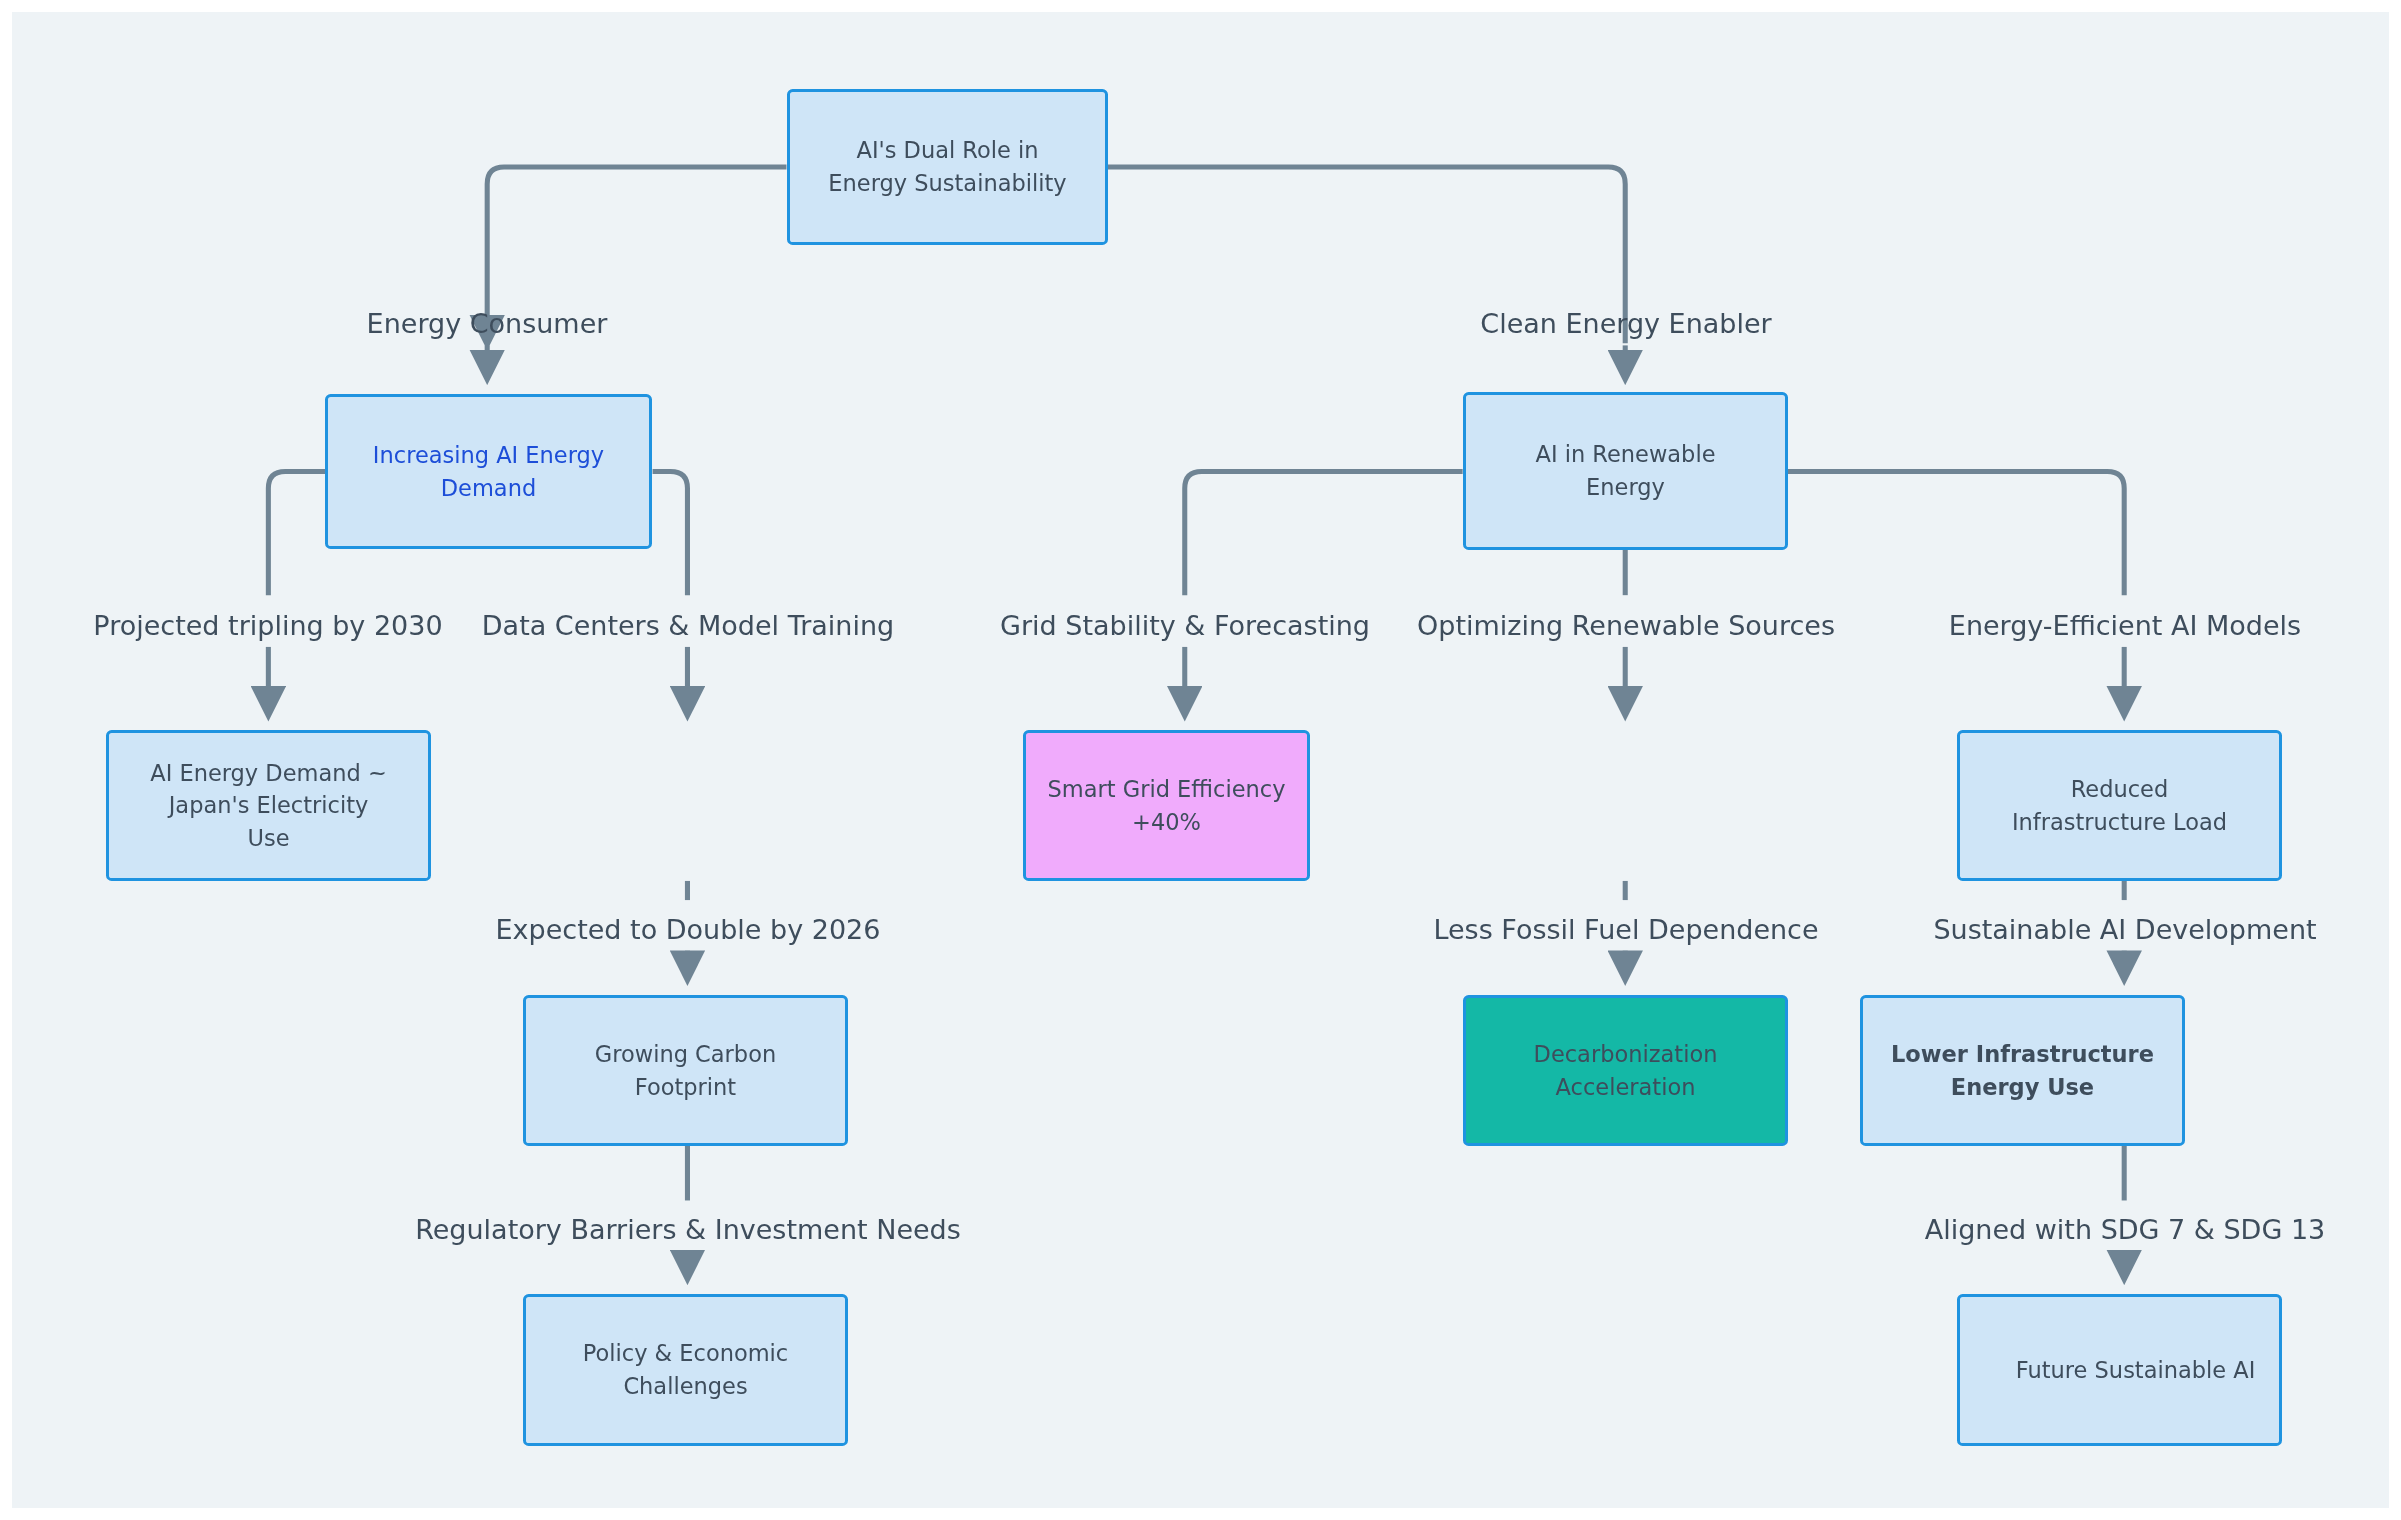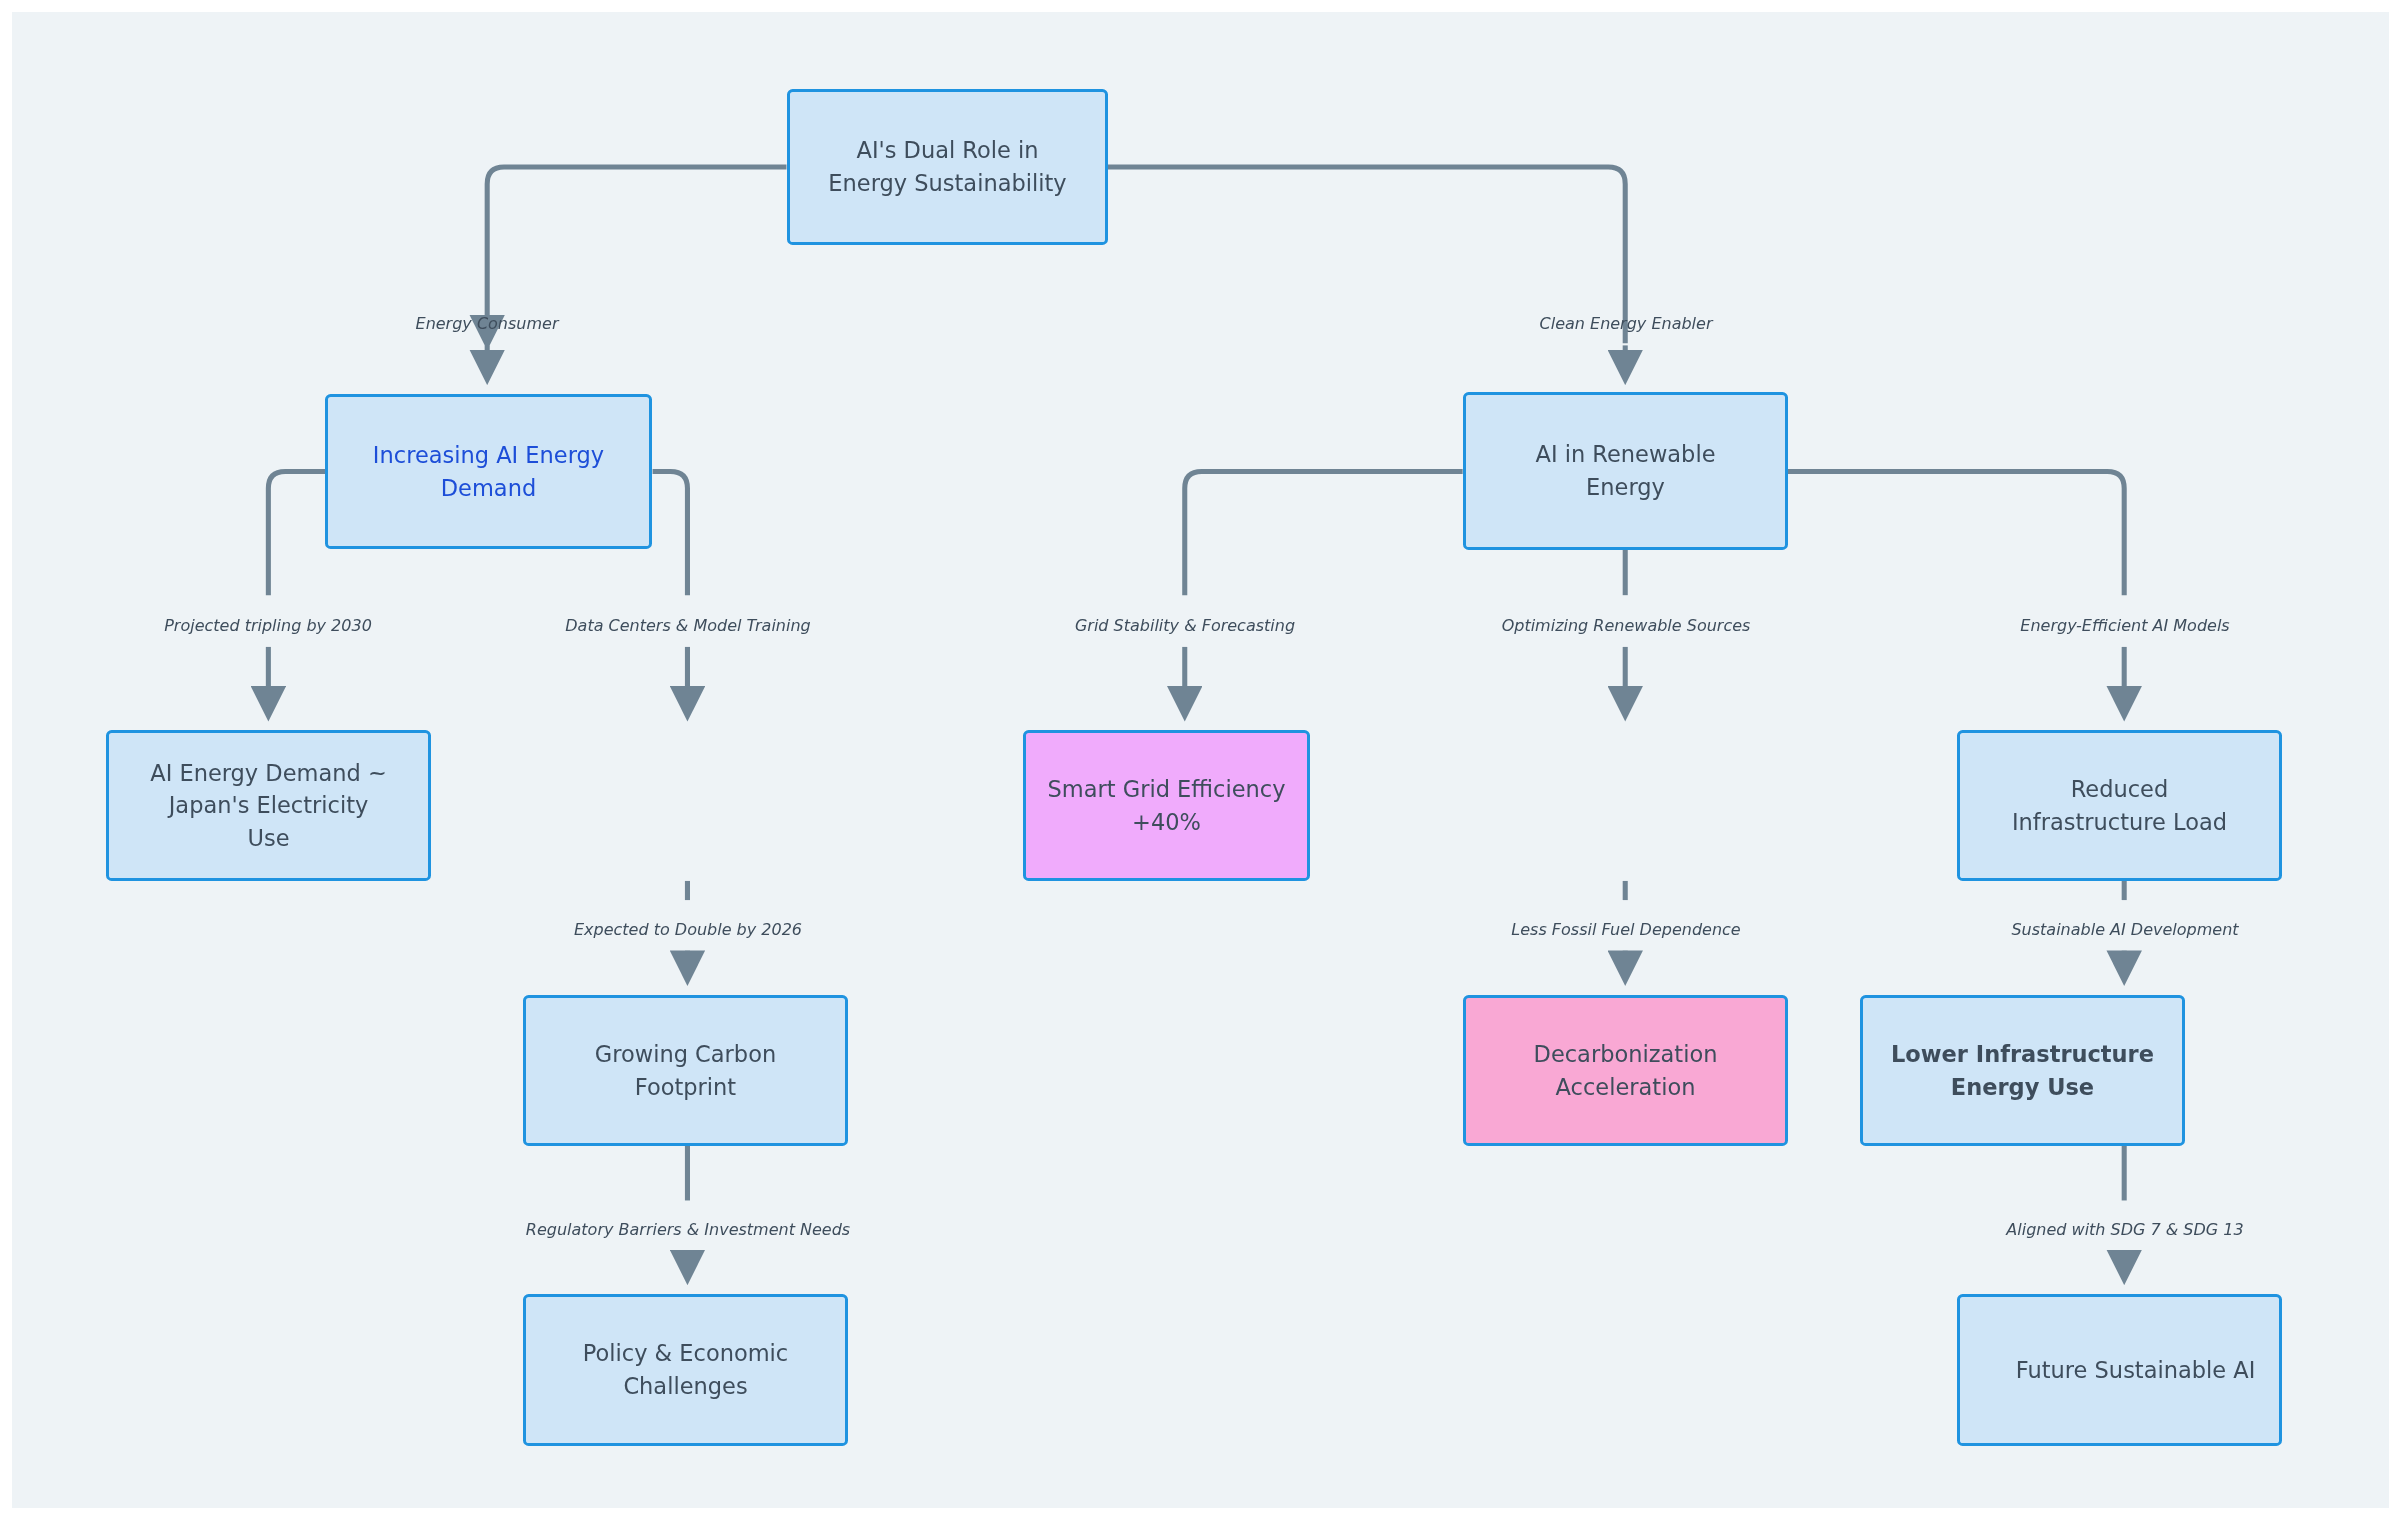--- a/index.html
+++ b/index.html
@@ -44,27 +44,26 @@
     color: #3e4d5c;
     font-size: 22.5px;
     line-height: 1.45;
     font-family: "DejaVu Sans", sans-serif;
     padding: 4.5px 7.9px;
     white-space: pre-line;
   }
   .edge-label {
     position: absolute;
     color: #3e4d5c;
-    font-size: 16px;
+    font-size: 27px;
     line-height: 1.1;
     font-family: "DejaVu Sans", sans-serif;
     white-space: nowrap;
     transform: translate(-50%, -50%);
     text-align: right;
-    font-style: italic;
   }
 </style>
 </head>
 <body>
 
 <div id="canvas" style="background: rgb(255, 255, 255);">
   <div id="diagram-surface" style="background: rgb(238, 243, 246);"></div>
 
   <svg id="edge-layer" viewBox="0 0 4268 2702" xmlns="http://www.w3.org/2000/svg">
     <defs>
@@ -120,21 +119,21 @@
 Energy</div>
   <div class="node" style="left: 106px; top: 730px; width: 325px; height: 151px; background: rgb(207, 229, 247); border-color: rgb(31, 147, 224); color: rgb(62, 77, 92);">AI Energy Demand ~
 Japan's Electricity
 Use</div>
   <div class="node" style="left: 1023px; top: 730px; width: 287px; height: 151px; background: #f0abfc; border-color: rgb(31, 147, 224); color: rgb(62, 77, 92);">Smart Grid Efficiency
 +40%</div>
   <div class="node" style="left: 1957px; top: 730px; width: 325px; height: 151px; background: rgb(207, 229, 247); border-color: rgb(31, 147, 224); color: rgb(62, 77, 92);">Reduced
 Infrastructure Load</div>
   <div class="node" style="left: 523px; top: 995px; width: 325px; height: 151px; background: rgb(207, 229, 247); border-color: rgb(31, 147, 224); color: rgb(62, 77, 92);">Growing Carbon
 Footprint</div>
-  <div class="node" style="left: 1463px; top: 995px; width: 325px; height: 151px; background: #f9a8d4; border-color: rgb(31, 147, 224); color: rgb(62, 77, 92);">Decarbonization
+  <div class="node" style="left: 1463px; top: 995px; width: 325px; height: 151px; background: #14b8a6; border-color: rgb(31, 147, 224); color: rgb(62, 77, 92);">Decarbonization
 Acceleration</div>
   <div class="node" style="left: 1860px; top: 995px; width: 325px; height: 151px; background: rgb(207, 229, 247); border-color: rgb(31, 147, 224); color: rgb(62, 77, 92); font-weight: bold;">Lower Infrastructure
 Energy Use</div>
   <div class="node" style="left: 523px; top: 1294px; width: 325px; height: 152px; background: rgb(207, 229, 247); border-color: rgb(31, 147, 224); color: rgb(62, 77, 92);">Policy &amp; Economic
 Challenges</div>
   <div class="node" style="left: 1957px; top: 1294px; width: 325px; height: 152px; background: rgb(207, 229, 247); border-color: rgb(31, 147, 224); color: rgb(62, 77, 92); padding-left: 40px;">Future Sustainable AI</div>
 
   <div class="edge-label" style="left: 487px; top: 324px; color: rgb(62, 77, 92);">Energy Consumer</div>
   <div class="edge-label" style="left: 1626px; top: 324px; color: rgb(62, 77, 92);">Clean Energy Enabler</div>
   <div class="edge-label" style="left: 268px; top: 626px; color: rgb(62, 77, 92);">Projected tripling by 2030</div>

